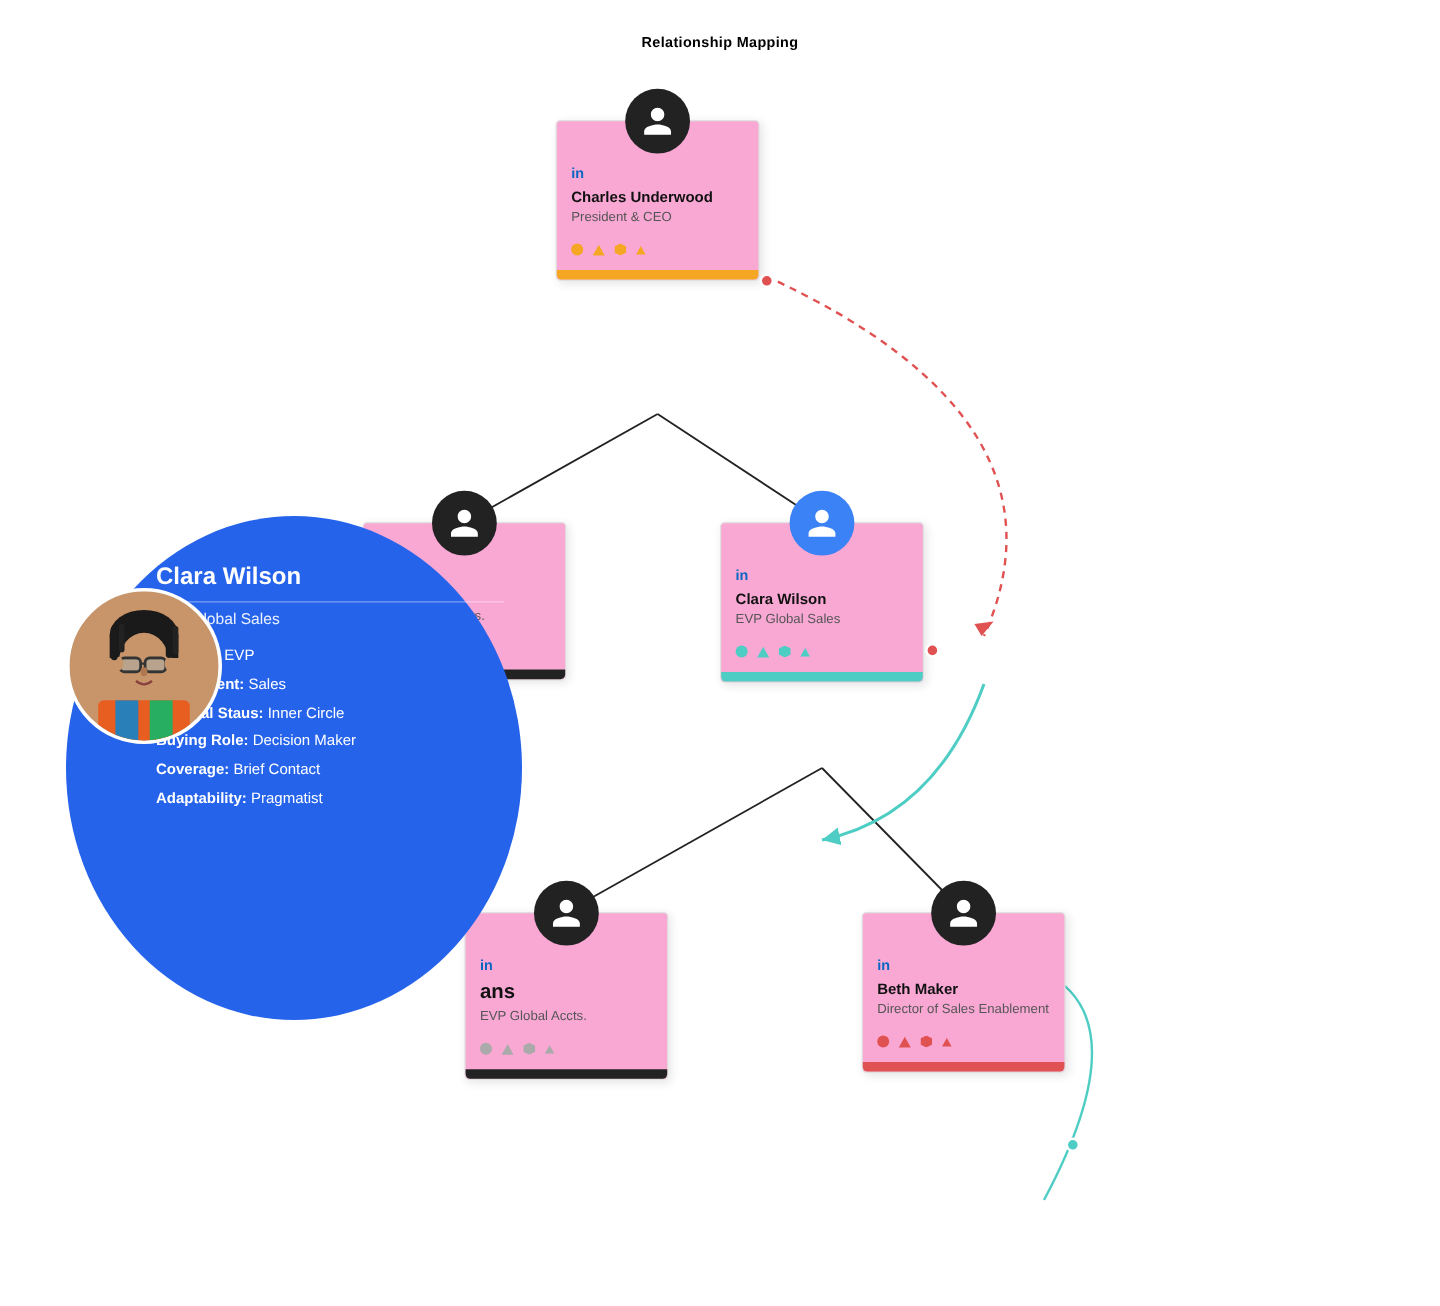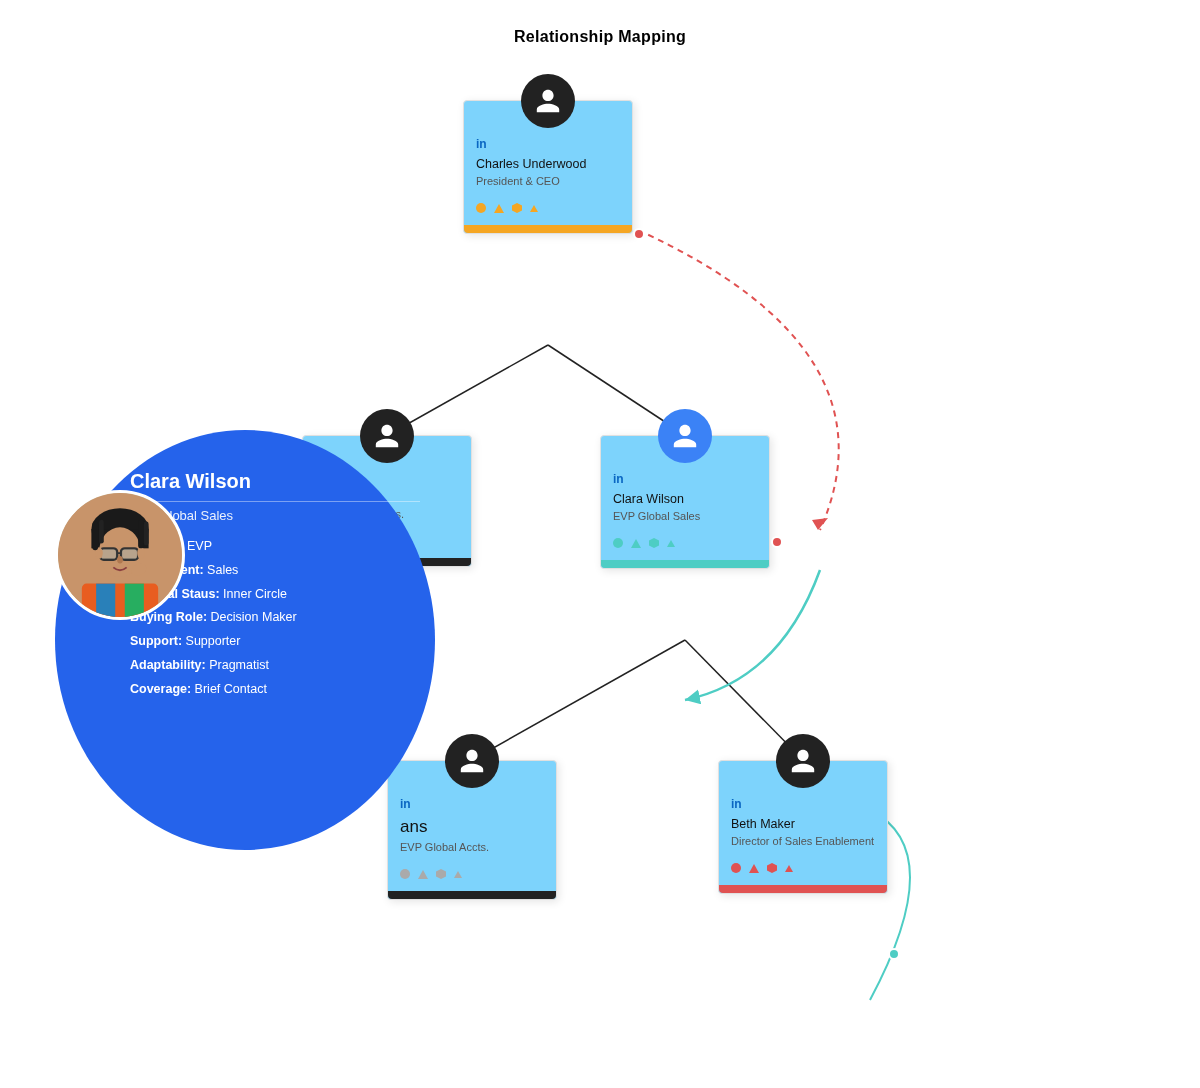--- a/index.html
+++ b/index.html
@@ -8,29 +8,29 @@
       height: 1088px;
       background: #ffffff;
       font-family: 'Arial', sans-serif;
       overflow: hidden;
       position: relative;
     }
 
     .page-title {
       text-align: center;
       font-weight: bold;
-      font-size: 16px;
+      font-size: 12px;
       padding-top: 28px;
       letter-spacing: 0.3px;
     }
 
     
     .person-card {
       position: absolute;
-      background: #7dd3fc;
+      background: #f9a8d4;
       border: 1px solid #e0e0e0;
       border-radius: 4px;
       width: 170px;
       box-shadow: 2px 2px 8px rgba(0,0,0,0.1);
     }
 
     .card-avatar {
       width: 54px;
       height: 54px;
       border-radius: 50%;
@@ -55,21 +55,21 @@
 
     .linkedin-icon {
       font-size: 12px;
       color: #0a66c2;
       font-weight: bold;
       margin-bottom: 6px;
       display: block;
     }
 
     .card-name {
-      font-weight: normal;
+      font-weight: bold;
       font-size: 12.5px;
       color: #111;
       margin-bottom: 4px;
     }
 
     .card-role {
       font-size: 11px;
       color: #555;
       margin-bottom: 10px;
     }
@@ -427,21 +427,18 @@
   <div class="popup-detail">
     <strong>Department:</strong> Sales
   </div>
   <div class="popup-detail">
     <strong>Political Staus:</strong> Inner Circle
   </div>
   <div class="popup-detail">
     <strong>Buying Role:</strong> Decision Maker
   </div>
   <div class="popup-detail">
-    <strong>Support:</strong> Supporter
+    <strong>Coverage:</strong> Brief Contact
   </div>
   <div class="popup-detail">
     <strong>Adaptability:</strong> Pragmatist
   </div>
-  <div class="popup-detail">
-    <strong>Coverage:</strong> Brief Contact
-  </div>
 </div>
 
 </body></html>

